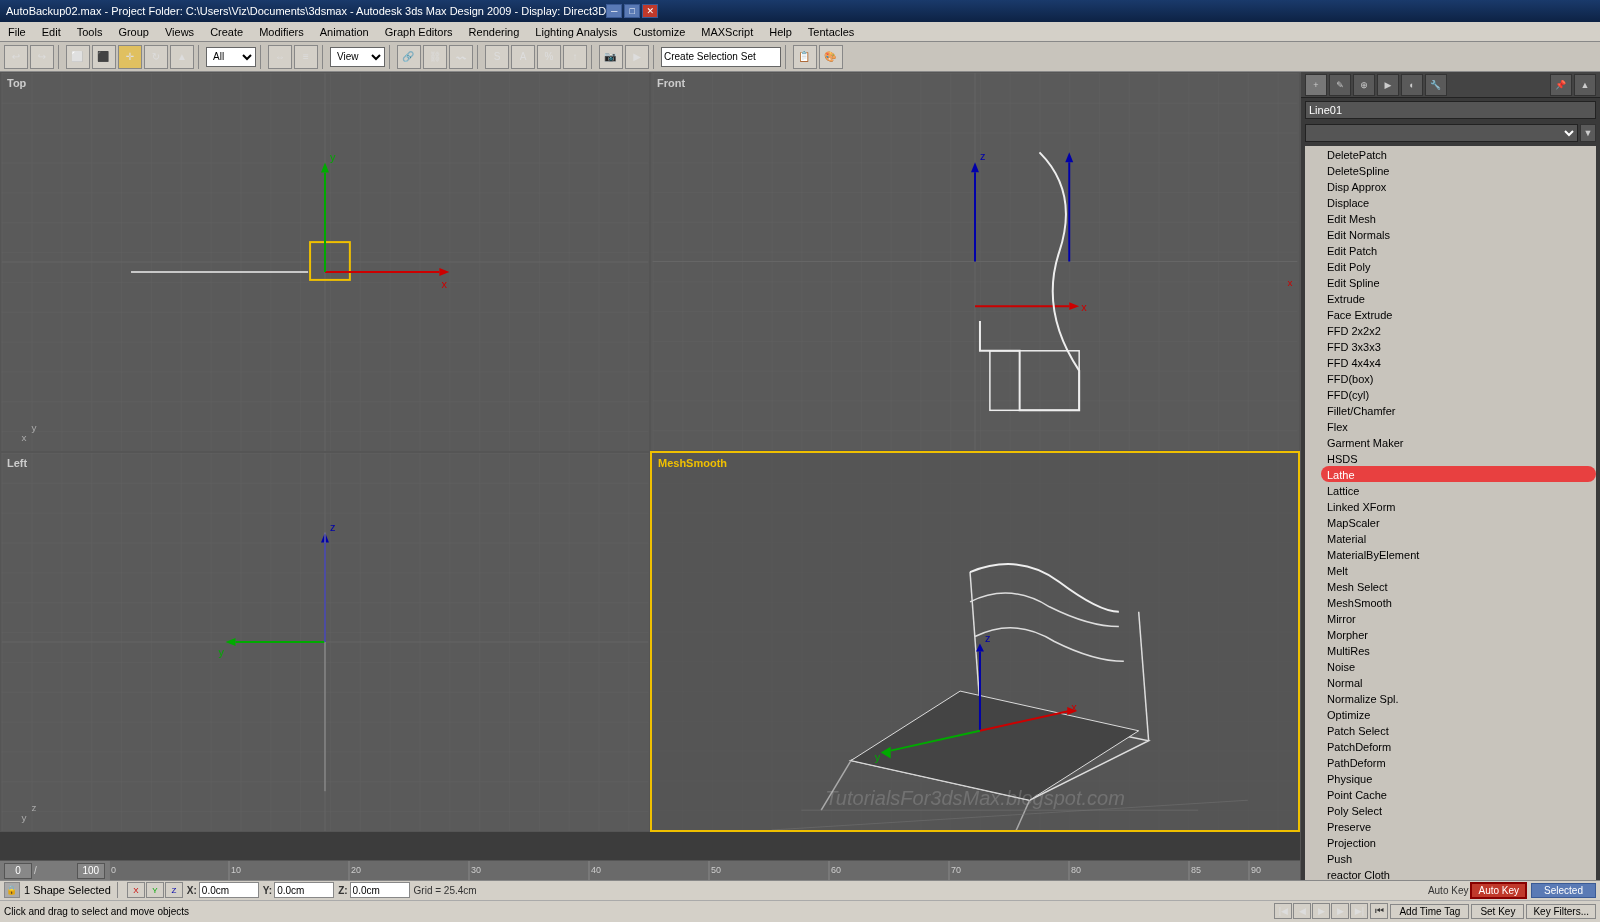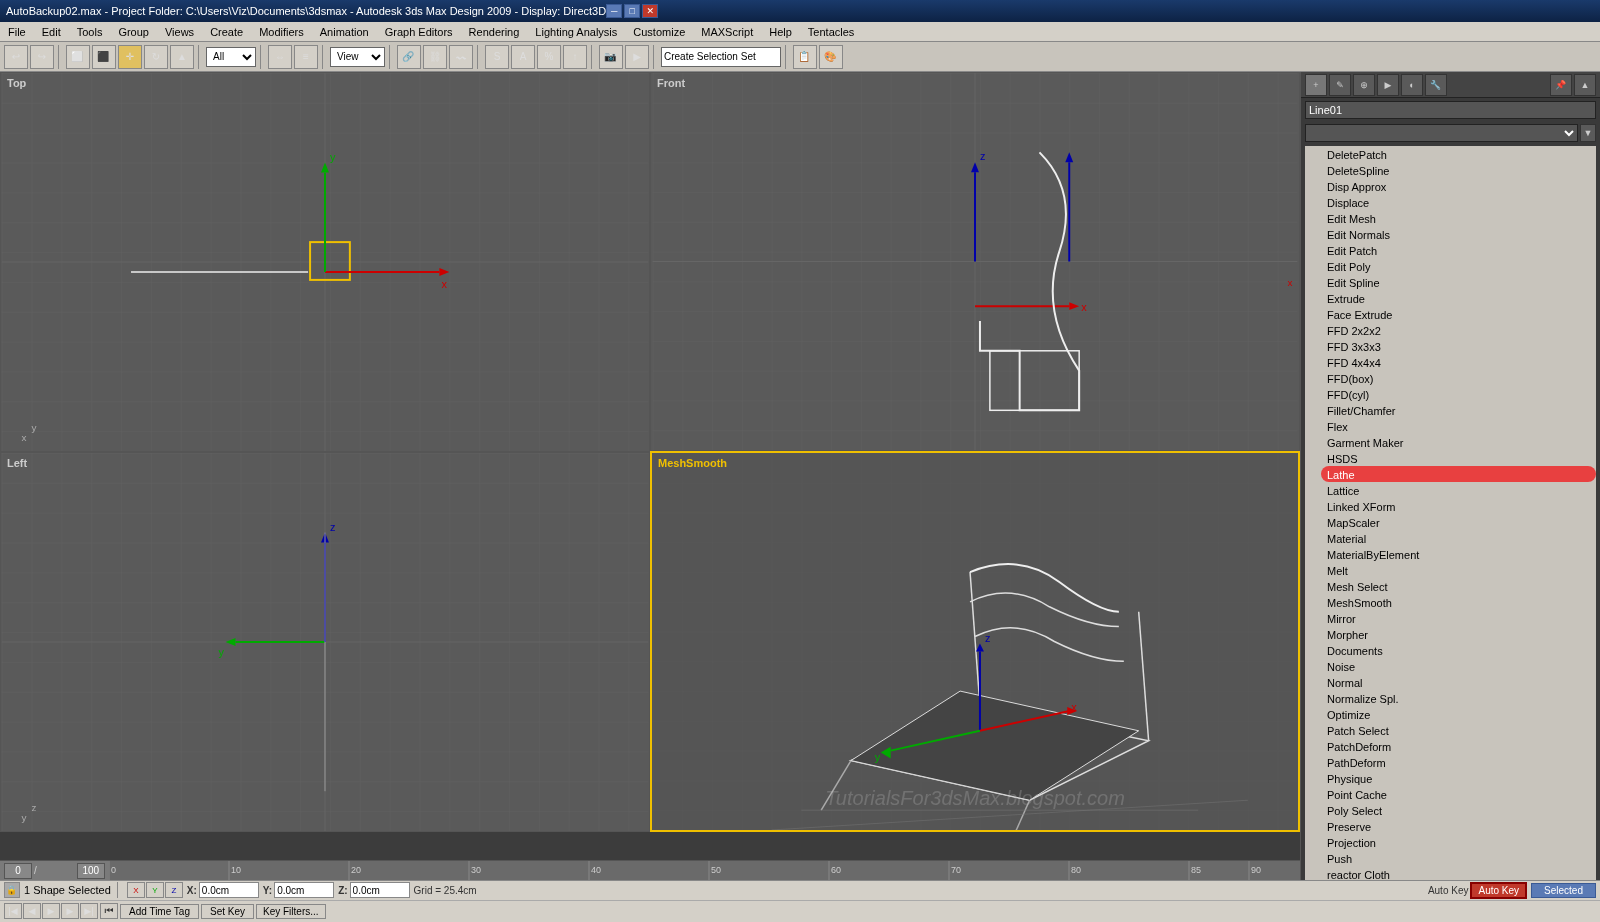--- a/index.html
+++ b/index.html
@@ -662,21 +662,21 @@
       <div class="mod-list-item">Lattice</div>
       <div class="mod-list-item">Linked XForm</div>
       <div class="mod-list-item">MapScaler</div>
       <div class="mod-list-item">Material</div>
       <div class="mod-list-item">MaterialByElement</div>
       <div class="mod-list-item">Melt</div>
       <div class="mod-list-item">Mesh Select</div>
       <div class="mod-list-item">MeshSmooth</div>
       <div class="mod-list-item">Mirror</div>
       <div class="mod-list-item">Morpher</div>
-      <div class="mod-list-item">Documents</div>
+      <div class="mod-list-item">MultiRes</div>
       <div class="mod-list-item">Noise</div>
       <div class="mod-list-item">Normal</div>
       <div class="mod-list-item">Normalize Spl.</div>
       <div class="mod-list-item">Optimize</div>
       <div class="mod-list-item">Patch Select</div>
       <div class="mod-list-item">PatchDeform</div>
       <div class="mod-list-item">PathDeform</div>
       <div class="mod-list-item">Physique</div>
       <div class="mod-list-item">Point Cache</div>
       <div class="mod-list-item">Poly Select</div>
@@ -751,20 +751,21 @@
     <div class="grid-field">
       <span>Grid = 25.4cm</span>
     </div>
     <div class="autokey-area">
       <span style="font-size:10px;color:#333;">Auto Key</span>
       <div class="autokey-btn" style="background:#c0392b;color:#fff;border:2px solid #800;">Auto Key</div>
     </div>
     <div class="selected-badge" style="background:#5a7ab5;color:#fff;padding:1px 12px;font-size:10px;border:1px solid #3a5a95;">Selected</div>
   </div>
   <div id="statusbar-bottom">
+    <span style="font-size:10px;color:#000;flex:1;">Click and drag to select and move objects</span>
 
     <div class="playback-controls">
       <div class="play-btn">|◀</div>
       <div class="play-btn">◀</div>
       <div class="play-btn">▶</div>
       <div class="play-btn">▶</div>
       <div class="play-btn">▶|</div>
     </div>
     <div class="bottom-icon" style="font-size:10px;">⏮</div>
     <div class="add-time-tag-btn" style="padding:1px 8px;background:#d4d0c8;border:1px solid #888;font-size:10px;cursor:pointer;color:#000;">Add Time Tag</div>

